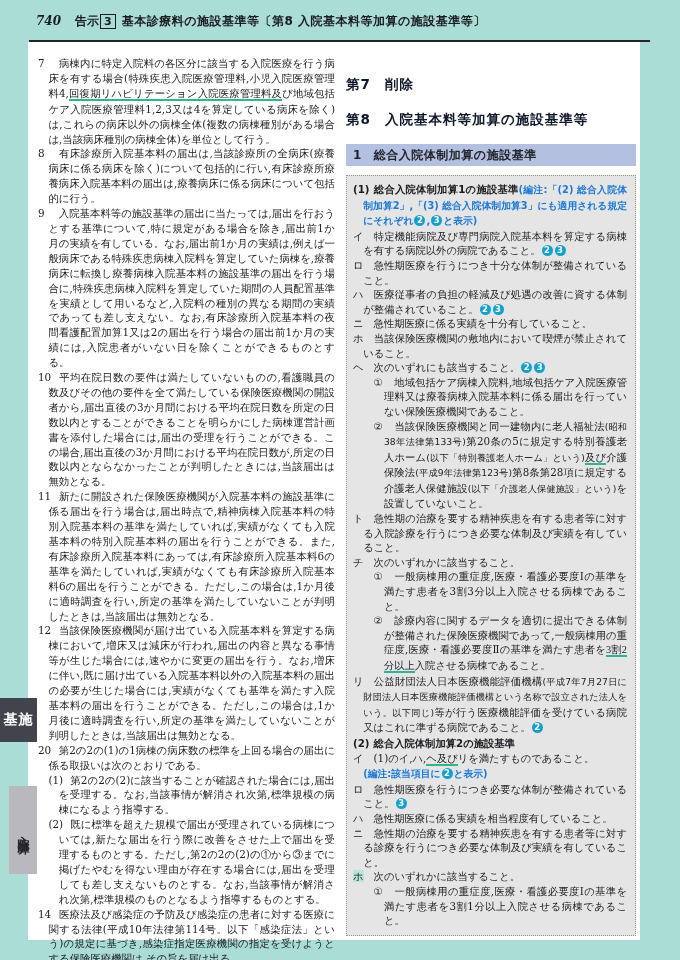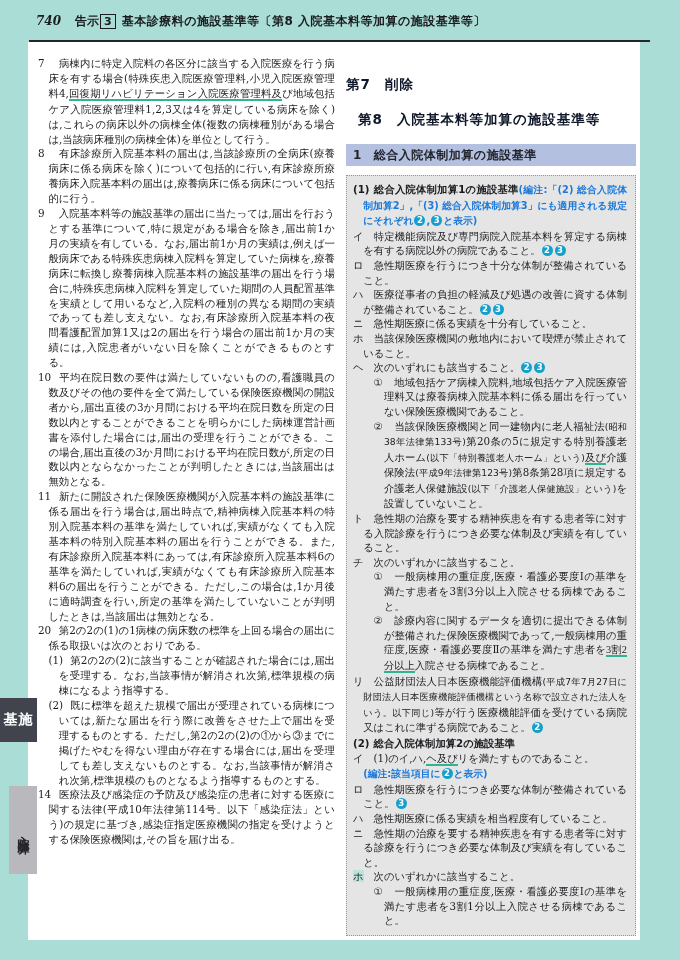--- a/index.html
+++ b/index.html
@@ -38,21 +38,21 @@
   .col-right{position:absolute;left:318px;top:0;width:290px;}
   
   .lpar{padding-left:1em;text-indent:-1em;}
   .lpar .pnum{display:inline-block;width:2em;text-indent:0;}
   .lsub{padding-left:2em;text-indent:-1em;}
   .lsub .pnum{display:inline-block;width:2.1em;text-indent:0;}
   
   .rh{font-family:"DejaVu Sans","Liberation Sans",sans-serif;font-weight:bold;font-size:13.5px;letter-spacing:1px;color:#0f172a;}
   .rh .gap{display:inline-block;width:14px;}
   .rh7{margin-top:34px;}
-  .rh8{margin-top:17px;margin-left:12px;}
+  .rh8{margin-top:17px;}
   .band{
     margin-top:15px;height:22px;background:#b4c0e0;color:#23252c;
     font-family:"DejaVu Sans","Liberation Sans",sans-serif;font-weight:bold;font-size:12px;
     display:flex;align-items:center;padding-left:7px;letter-spacing:.5px;
   }
   .band .gap{display:inline-block;width:12px;}
   .ybox{
     margin-top:9px;background:#e5e5e5;border:1px dotted #9b957d;
     padding:5px 8px 7px 6px;font-size:10.3px;line-height:14.6px;text-align:justify;
   }
@@ -85,20 +85,21 @@
 </div>
 <div class="header-rule"></div>
 
 <div class="sheet">
   <div class="col-left" id="left-col">
       <div class="lpar"><span class="pnum"><span>7</span></span>病棟内に特定入院料の各区分に該当する入院医療を行う病床を有する場合(特殊疾患入院医療管理料,小児入院医療管理料4,<span class="u">回復期リハビリテーション入院医療管理料及</span>び地域包括ケア入院医療管理料1,2,3又は4を算定している病床を除く)は,これらの病床以外の病棟全体(複数の病棟種別がある場合は,当該病床種別の病棟全体)を単位として行う。</div>
       <div class="lpar"><span class="pnum"><span>8</span></span>有床診療所入院基本料の届出は,当該診療所の全病床(療養病床に係る病床を除く)について包括的に行い,有床診療所療養病床入院基本料の届出は,療養病床に係る病床について包括的に行う。</div>
       <div class="lpar"><span class="pnum"><span>9</span></span>入院基本料等の施設基準の届出に当たっては,届出を行おうとする基準について,特に規定がある場合を除き,届出前1か月の実績を有している。なお,届出前1か月の実績は,例えば一般病床である特殊疾患病棟入院料を算定していた病棟を,療養病床に転換し療養病棟入院基本料の施設基準の届出を行う場合に,特殊疾患病棟入院料を算定していた期間の人員配置基準を実績として用いるなど,入院料の種別の異なる期間の実績であっても差し支えない。なお,有床診療所入院基本料の夜間看護配置加算1又は2の届出を行う場合の届出前1か月の実績には,入院患者がいない日を除くことができるものとする。</div>
       <div class="lpar"><span class="pnum"><span>10</span></span>平均在院日数の要件は満たしていないものの,看護職員の数及びその他の要件を全て満たしている保険医療機関の開設者から,届出直後の3か月間における平均在院日数を所定の日数以内とすることができることを明らかにした病棟運営計画書を添付した場合には,届出の受理を行うことができる。この場合,届出直後の3か月間における平均在院日数が,所定の日数以内とならなかったことが判明したときには,当該届出は無効となる。</div>
       <div class="lpar"><span class="pnum"><span>11</span></span>新たに開設された保険医療機関が入院基本料の施設基準に係る届出を行う場合は,届出時点で,精神病棟入院基本料の特別入院基本料の基準を満たしていれば,実績がなくても入院基本料の特別入院基本料の届出を行うことができる。また,有床診療所入院基本料にあっては,有床診療所入院基本料6の基準を満たしていれば,実績がなくても有床診療所入院基本料6の届出を行うことができる。ただし,この場合は,1か月後に適時調査を行い,所定の基準を満たしていないことが判明したときは,当該届出は無効となる。</div>
+      <div class="lpar"><span class="pnum"><span>12</span></span>当該保険医療機関が届け出ている入院基本料を算定する病棟において,増床又は減床が行われ,届出の内容と異なる事情等が生じた場合には,速やかに変更の届出を行う。なお,増床に伴い,既に届け出ている入院基本料以外の入院基本料の届出の必要が生じた場合には,実績がなくても基準を満たす入院基本料の届出を行うことができる。ただし,この場合は,1か月後に適時調査を行い,所定の基準を満たしていないことが判明したときは,当該届出は無効となる。</div>
       <div class="lpar"><span class="pnum"><span>20</span></span>第2の2の(1)の1病棟の病床数の標準を上回る場合の届出に係る取扱いは次のとおりである。</div>
       <div class="lsub"><span class="pnum"><span>(1)</span></span>第2の2の(2)に該当することが確認された場合には,届出を受理する。なお,当該事情が解消され次第,標準規模の病棟になるよう指導する。</div>
       <div class="lsub"><span class="pnum"><span>(2)</span></span>既に標準を超えた規模で届出が受理されている病棟については,新たな届出を行う際に改善をさせた上で届出を受理するものとする。ただし,第2の2の(2)の①から③までに掲げたやむを得ない理由が存在する場合には,届出を受理しても差し支えないものとする。なお,当該事情が解消され次第,標準規模のものとなるよう指導するものとする。</div>
       <div class="lpar"><span class="pnum"><span>14</span></span>医療法及び感染症の予防及び感染症の患者に対する医療に関する法律(平成10年法律第114号。以下「感染症法」という)の規定に基づき,感染症指定医療機関の指定を受けようとする保険医療機関は,その旨を届け出る。</div>
     </div>
 
   <div class="col-right">
     <div class="rh rh7">
       <span>第7</span><span class="gap"></span><span>削除</span>
     </div>

